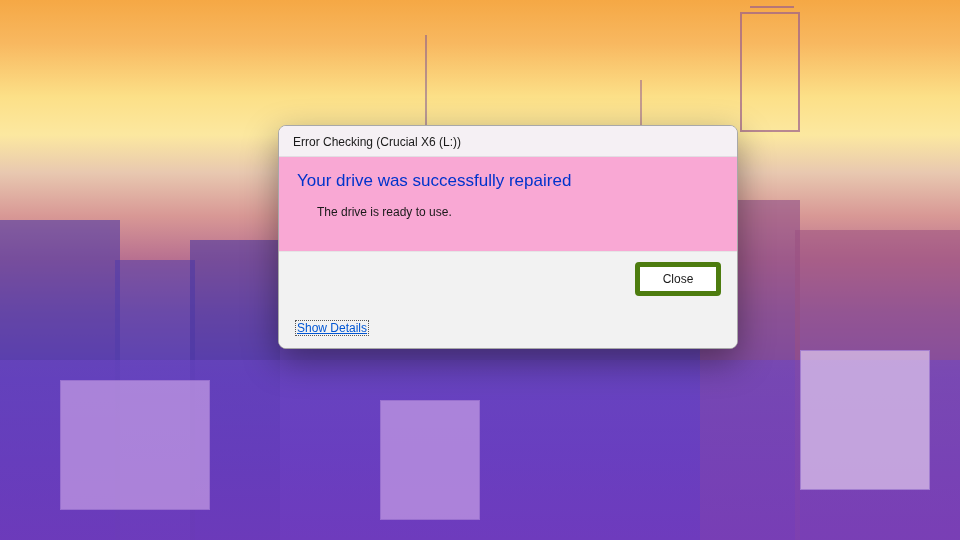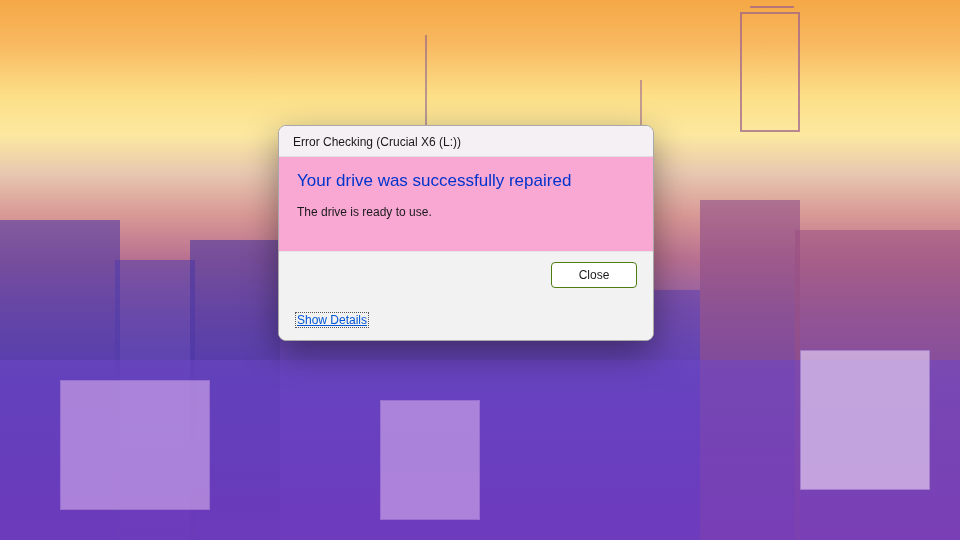--- a/index.html
+++ b/index.html
@@ -91,21 +91,21 @@
       border: 1px solid rgba(140, 100, 200, 0.6);
     }
     .rb1 { left: 60px; bottom: 30px; width: 150px; height: 130px; }
     .rb2 { left: 800px; bottom: 50px; width: 130px; height: 140px; background: rgba(220, 195, 235, 0.75); }
     .rb3 { left: 380px; bottom: 20px; width: 100px; height: 120px; }
     
     .dialog {
       position: absolute;
       left: 278px;
       top: 125px;
-      width: 376px;
+      width: 460px;
       background: #ffffff;
       border: 1px solid #a8a8a8;
       border-radius: 8px;
       box-shadow: 0 12px 35px rgba(0, 0, 0, 0.4);
       overflow: hidden;
     }
     
     .dialog-titlebar {
       padding: 9px 14px 7px 14px;
       font-size: 12px;
@@ -123,35 +123,36 @@
       color: #0033cc;
       font-size: 17px;
       font-weight: 400;
       margin-bottom: 14px;
     }
     
     .dialog-message {
       color: #1a1a1a;
       font-size: 12px;
       margin-bottom: 26px;
+      margin-left: 20px;
     }
     
     .dialog-buttons {
       padding: 10px 16px 12px 16px;
       background: #f2f2f2;
       border-top: 1px solid #e5e5e5;
       display: flex;
       justify-content: flex-end;
     }
     
     .btn {
       min-width: 86px;
       padding: 5px 18px;
       background: #ffffff;
-      border: 1px solid #4d7c0f;
+      border: 5px solid #4d7c0f;
       border-radius: 4px;
       font-size: 12px;
       color: #1a1a1a;
       cursor: pointer;
       font-family: inherit;
       text-align: center;
     }
     
     .dialog-footer {
       padding: 10px 16px 12px 16px;

